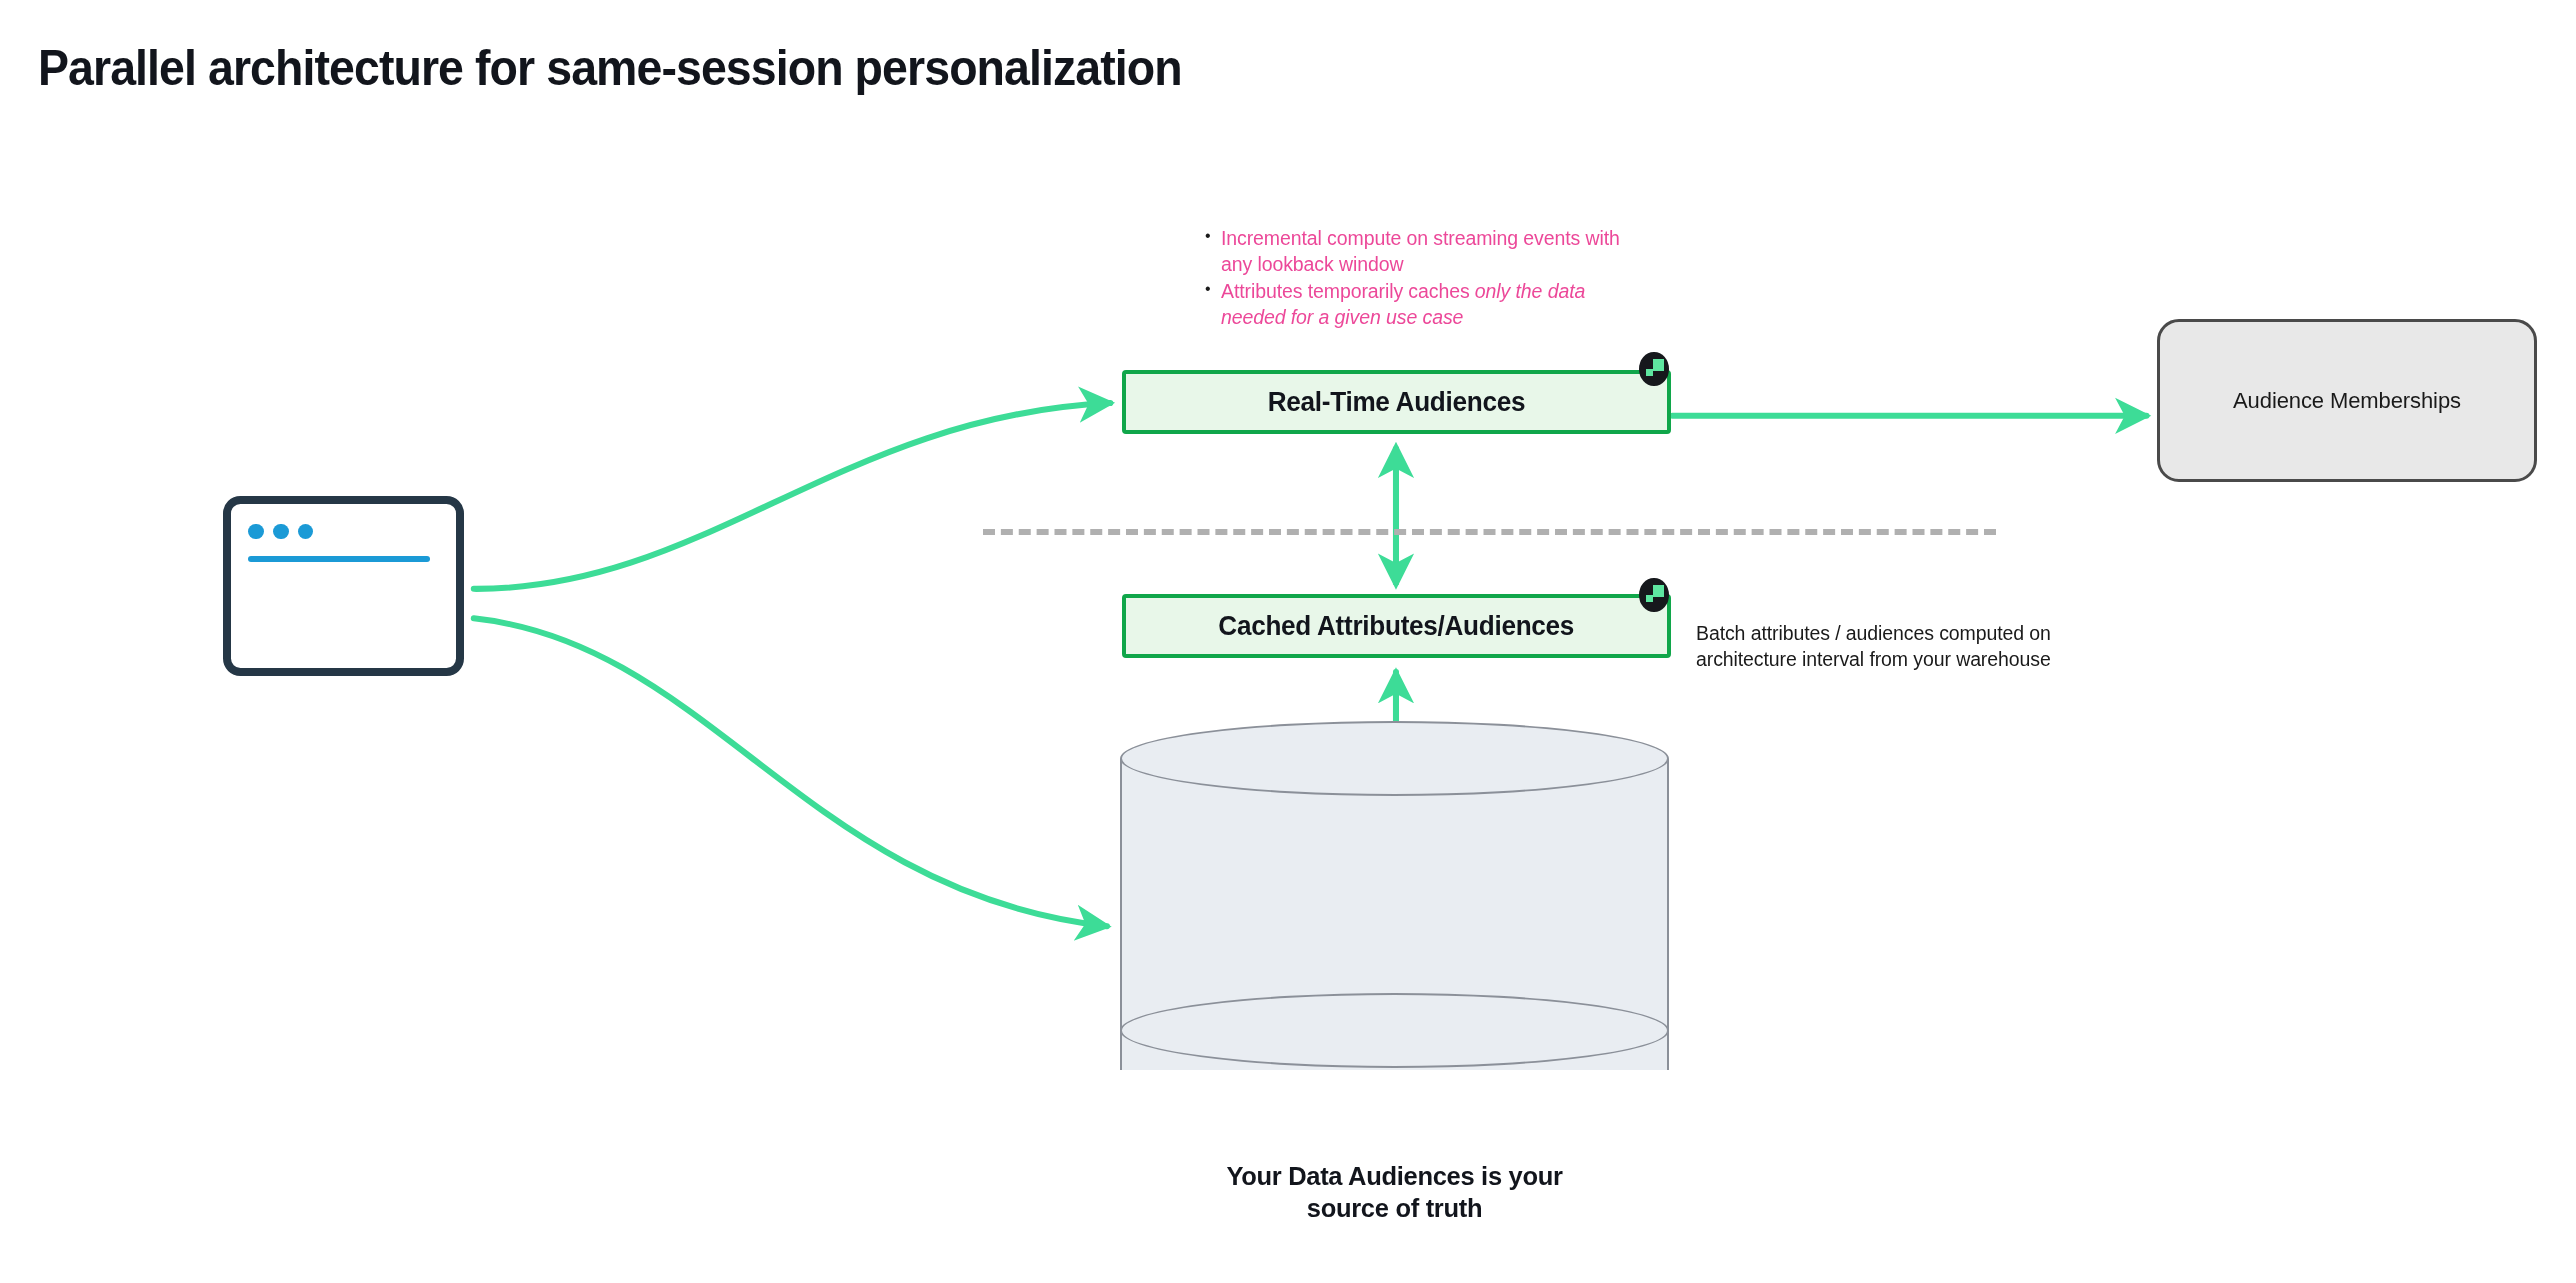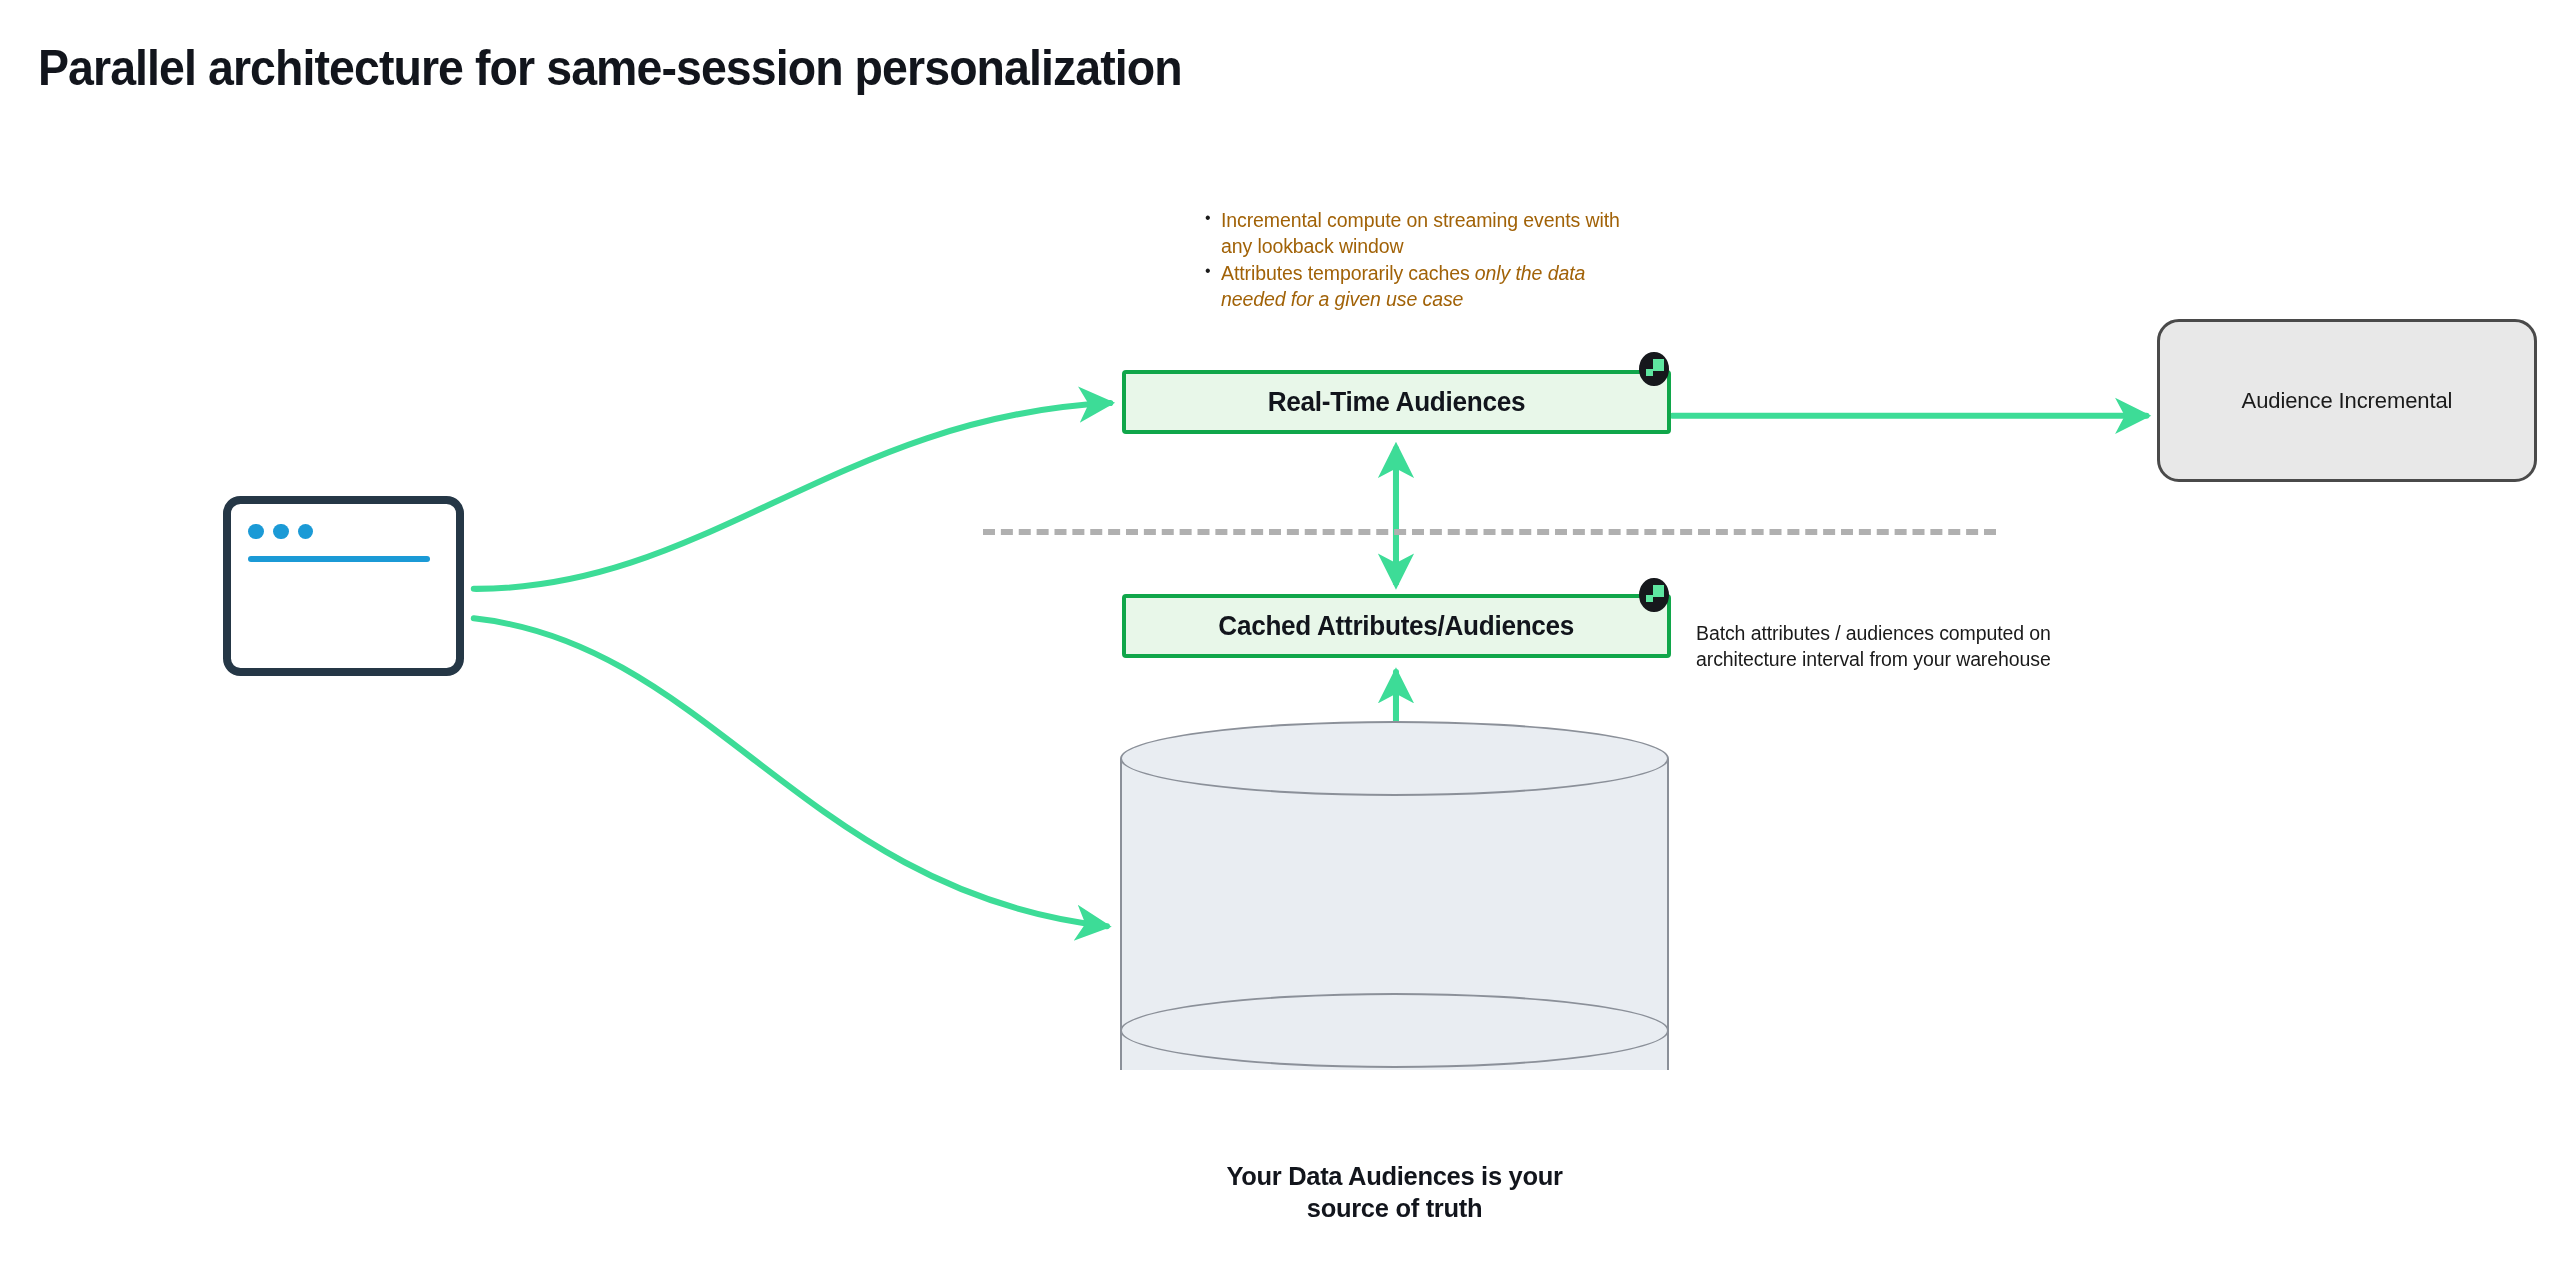--- a/index.html
+++ b/index.html
@@ -216,25 +216,25 @@
     font-weight: 700;
     line-height: 1.25;
     color: #12151c;
     letter-spacing: -0.3px;
   }
 
   
   #annot-bullets {
     position: absolute;
     left: 1201px;
-    top: 208px;
+    top: 226px;
     width: 429px;
     font-size: 19.5px;
     line-height: 1.33;
-    color: #a16207;
+    color: #ec4899;
     letter-spacing: -0.1px;
   }
   #annot-bullets ul {
     list-style: none;
   }
   #annot-bullets li {
     position: relative;
     padding-left: 20px;
     margin-bottom: 1.3px;
   }
@@ -325,21 +325,21 @@
     <span class="sq-big"></span>
     <span class="sq-small"></span>
   </div>
 
   <div id="annot-batch">
     <div>Batch attributes / audiences computed on</div>
     <div>architecture interval from your warehouse</div>
   </div>
 
   <div id="box-memberships">
-    <span class="box-label">Audience Incremental</span>
+    <span class="box-label">Audience Memberships</span>
   </div>
 
   <div id="cylinder">
     <div id="cyl-body"></div>
     <div id="cyl-bottom"></div>
     <div id="cyl-top"></div>
   </div>
   <div id="cyl-caption">
     <div>Your Data Audiences is your</div>
     <div>source of truth</div>

